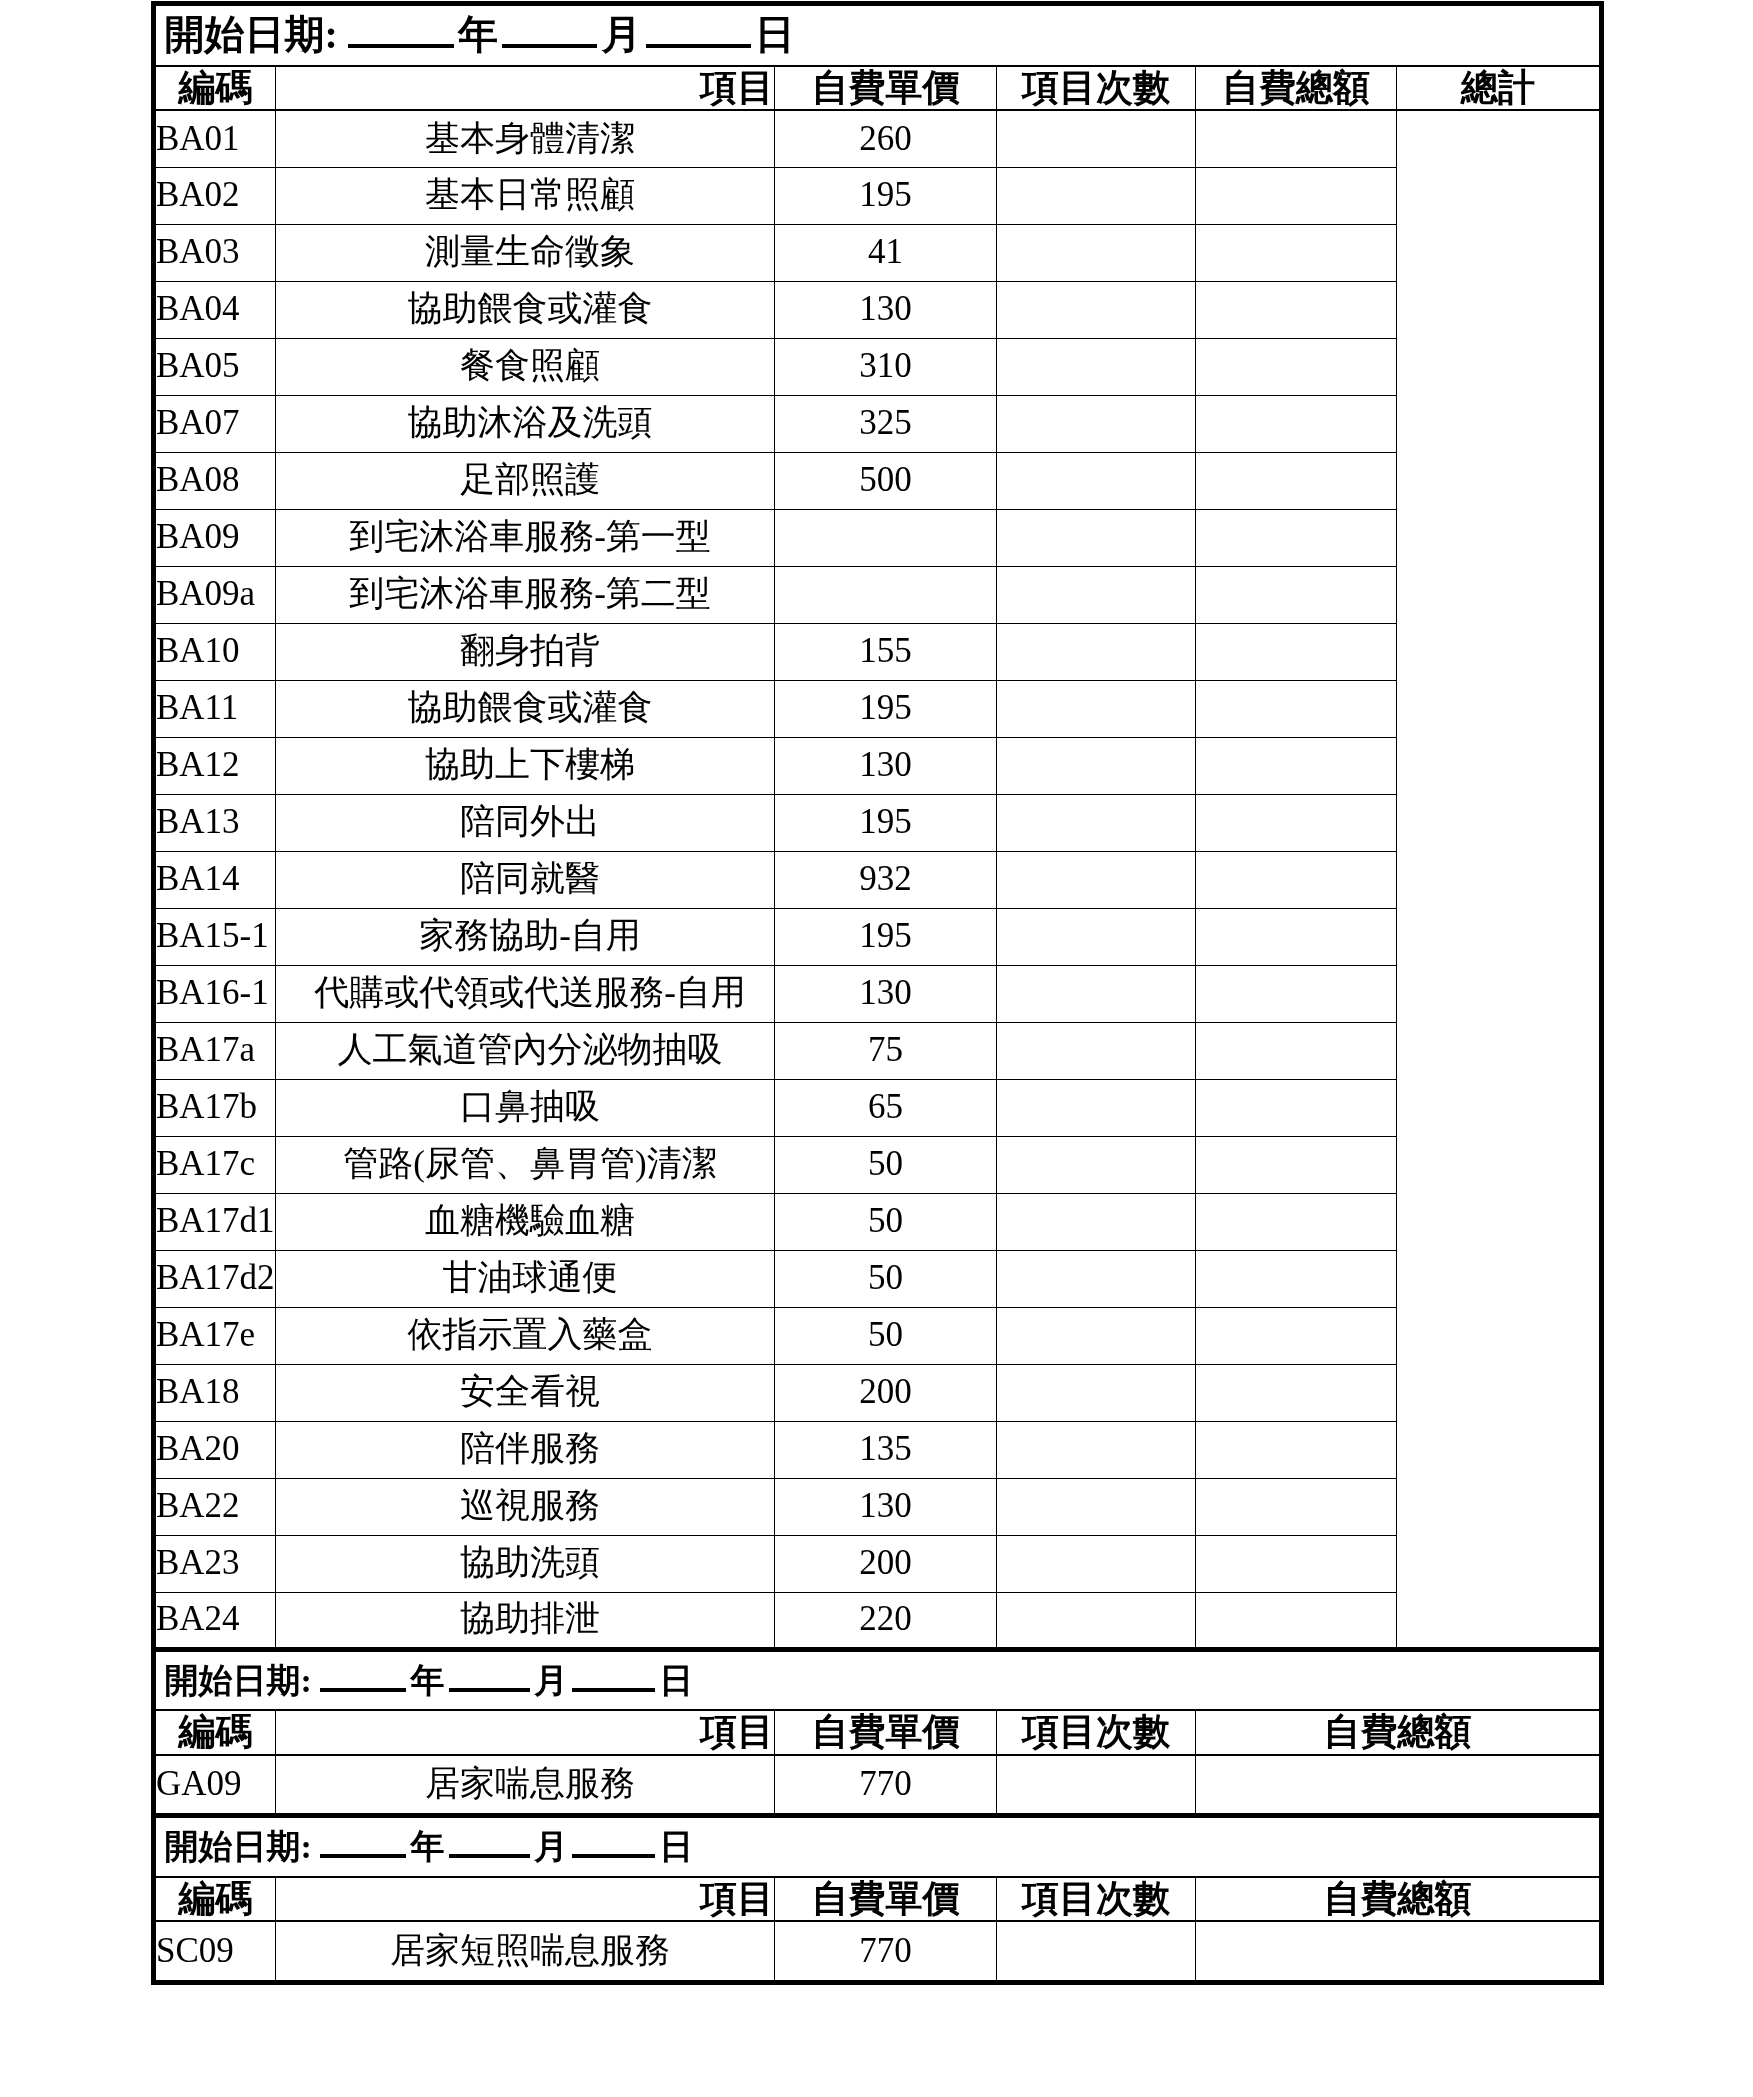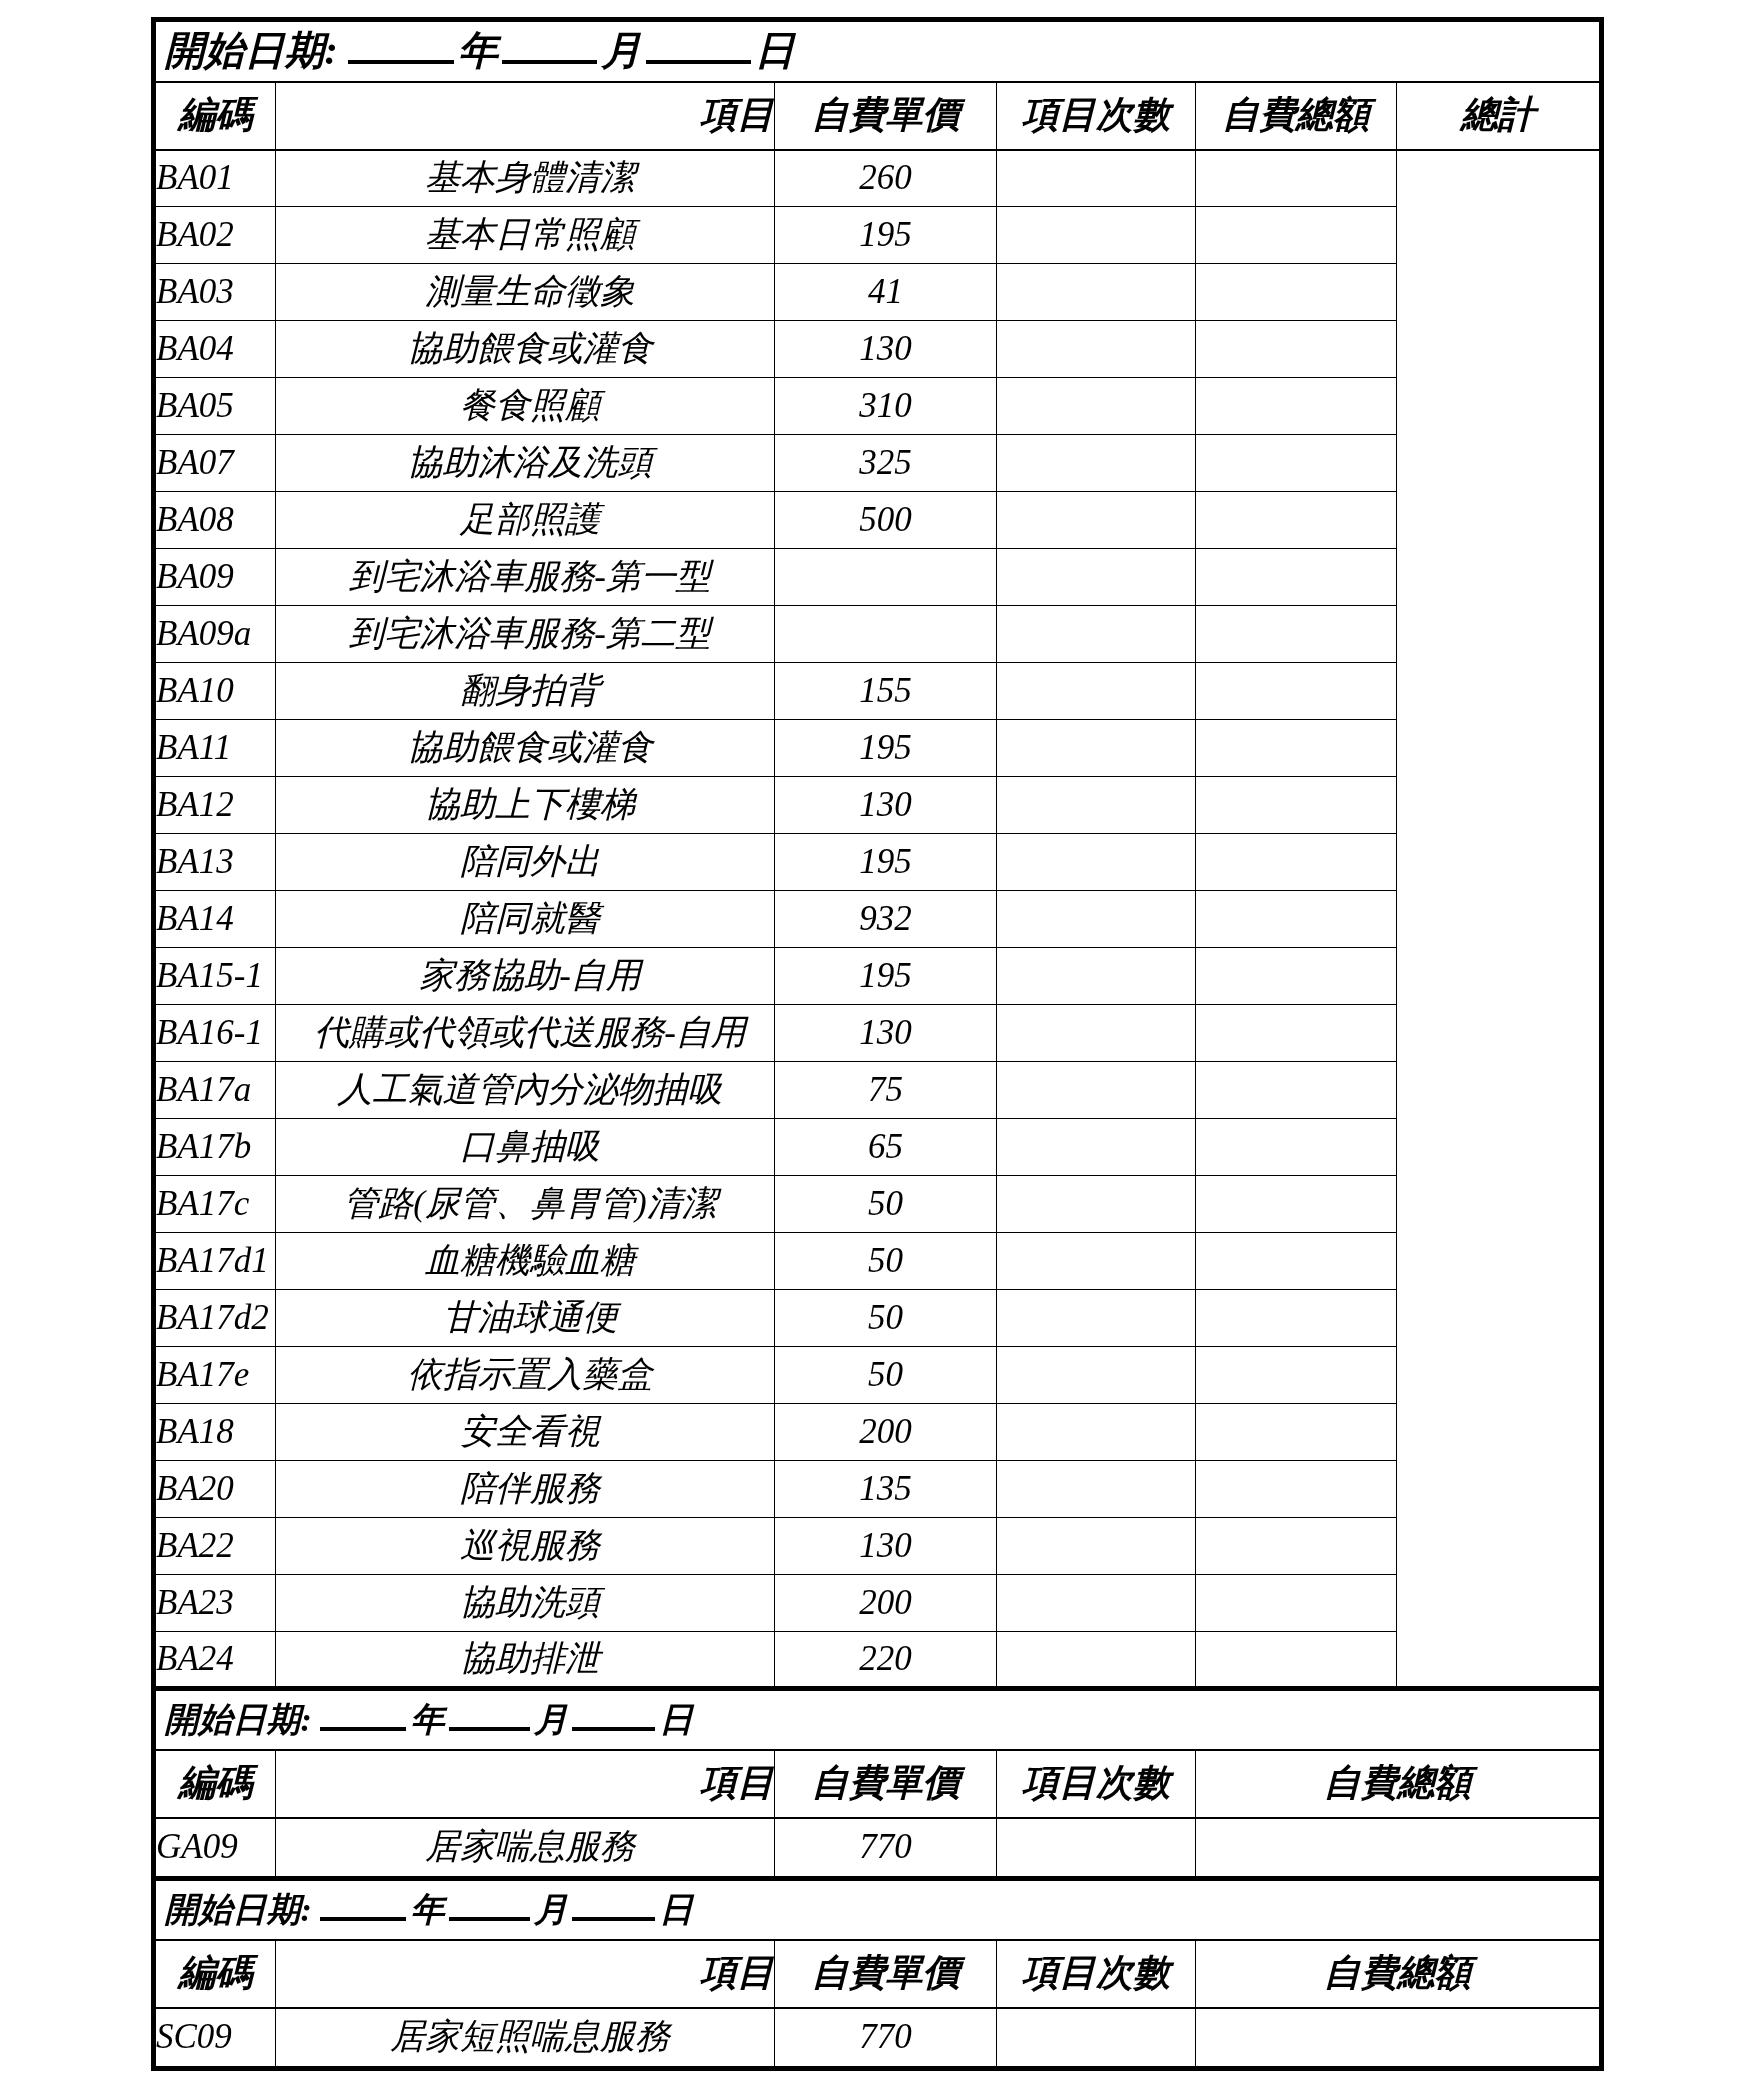--- a/index.html
+++ b/index.html
@@ -3,21 +3,21 @@
 <meta charset="utf-8">
 <style>
   * { box-sizing: border-box; }
   html, body { margin: 0; padding: 0; }
   body {
     width: 1753px; height: 2097px;
     background: #ffffff; color: #000000;
     font-family: "Liberation Serif", "DejaVu Serif", serif;
     position: relative;
   }
-  .sheet { position: absolute; left: 151px; top: 17px; font-style: italic; }
+  .sheet { position: absolute; left: 151px; top: 1px; }
   table.fee-table {
     border-collapse: collapse;
     table-layout: fixed;
     border: 5px solid #000;
   }
   col.c-code     { width: 122px; }
   col.c-item     { width: 499px; }
   col.c-price    { width: 222px; }
   col.c-times    { width: 199px; }
   col.c-subtotal { width: 201px; }
@@ -50,21 +50,21 @@
   }
   tr.date-row.first .u-y { width: 106px; margin-left: 10px; }
   tr.date-row.first .u-m { width: 95px; }
   tr.date-row.first .u-d { width: 105px; }
   tr.date-row.small .u-y { width: 86px; margin-left: 8.5px; }
   tr.date-row.small .u-m { width: 81px; }
   tr.date-row.small .u-d { width: 83px; }
 
   
   tr.header-row td {
-    height: 68px;
+    height: 44px;
     font-weight: bold;
     font-size: 37px;
     text-align: center;
     border-bottom: 2.1px solid #000;
   }
   tr.header-row td.item { text-align: right; padding-left: 8.5px; }
 
   
   tr.body-row td { height: 57px; font-size: 35px; }
   tr.body-row.tall td { height: 61px; }

